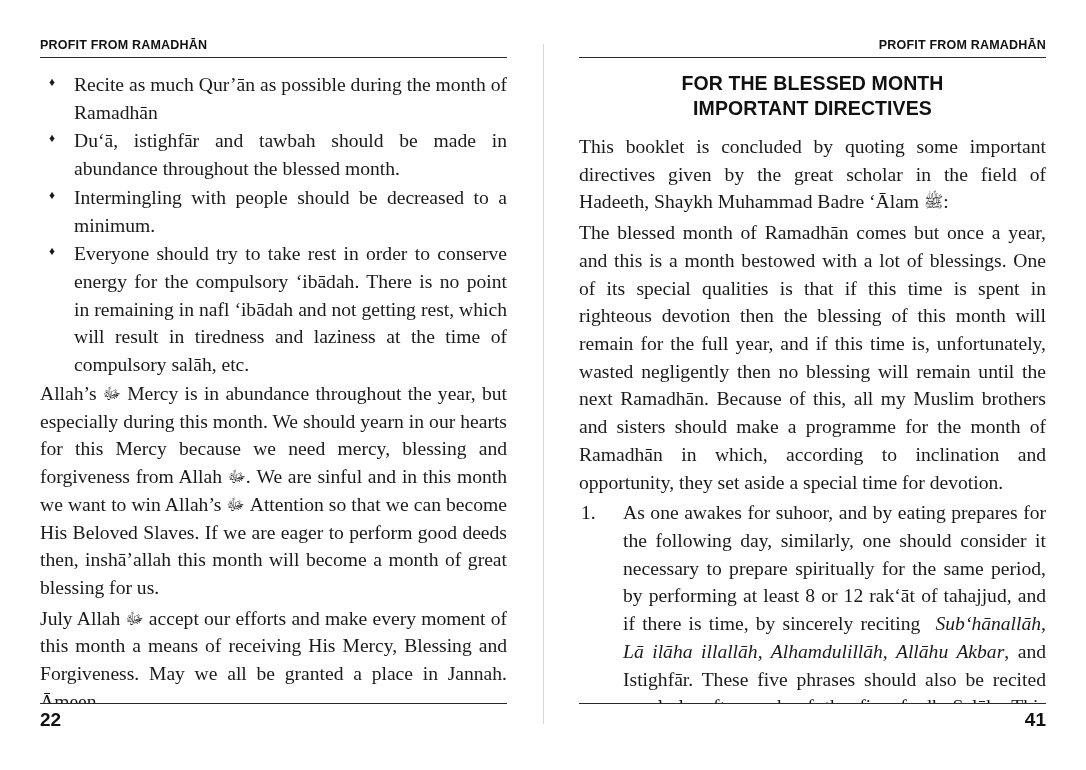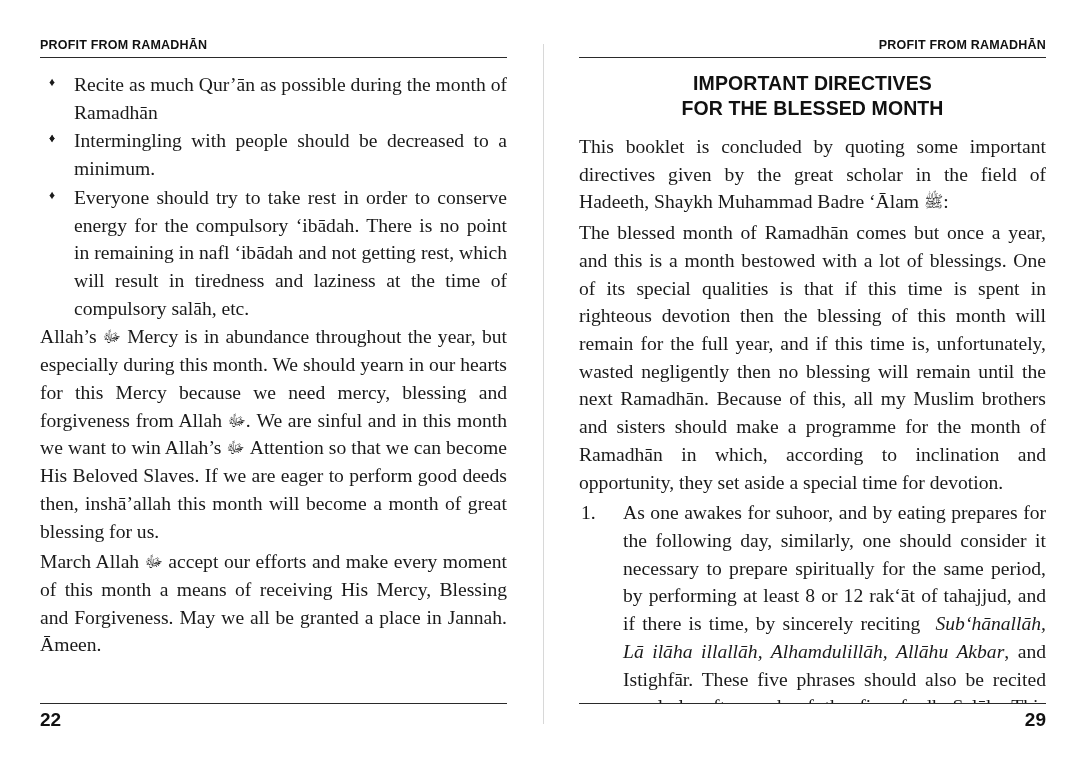--- a/index.html
+++ b/index.html
@@ -179,67 +179,68 @@
     <div class="body-area">
 
 
       <ul class="bullets">
         <li>
           <span class="bullet-mark">♦</span>
           <span>Recite as much Qur’ān as possible during the month of Ramadhān</span>
         </li>
         <li>
           <span class="bullet-mark">♦</span>
+          <span>Du‘ā, istighfār and tawbah should be made in abundance throughout the blessed month.</span>
         </li>
         <li>
           <span class="bullet-mark">♦</span>
           <span>Intermingling with people should be decreased to a minimum.</span>
         </li>
         <li>
           <span class="bullet-mark">♦</span>
           <span>Everyone should try to take rest in order to conserve energy for the compulsory ‘ibādah. There is no point in remaining in nafl ‘ibādah and not getting rest, which will result in tiredness and laziness at the time of compulsory salāh, etc.</span>
         </li>
       </ul>
 
       <p class="para"><span>Allah’s </span><span class="honorific">ﷻ</span><span> Mercy is in abundance throughout the year, but especially during this month. We should yearn in our hearts for this Mercy because we need mercy, blessing and forgiveness from Allah </span><span class="honorific">ﷻ</span><span>. We are sinful and in this month we want to win Allah’s </span><span class="honorific">ﷻ</span><span> Attention so that we can become His Beloved Slaves. If we are eager to perform good deeds then, inshā’allah this month will become a month of great blessing for us.</span></p>
 
-      <p class="para"><span>March Allah </span><span class="honorific">ﷻ</span><span> accept our efforts and make every moment of this month a means of receiving His Mercy, Blessing and Forgiveness. May we all be granted a place in Jannah. Āmeen. </span></p>
+      <p class="para"><span>July Allah </span><span class="honorific">ﷻ</span><span> accept our efforts and make every moment of this month a means of receiving His Mercy, Blessing and Forgiveness. May we all be granted a place in Jannah. Āmeen. </span></p>
 
     </div>
 
     <div class="folio-wrap">
       <div class="folio-rule"></div>
       <div class="folio">22</div>
     </div>
 
   </div>
 
   <div class="page right">
 
     <div class="runhead">PROFIT FROM RAMADHĀN</div>
 
     <div class="body-area">
 
       <h1 class="section-heading">
+        <span class="hl">FOR THE BLESSED MONTH</span>
         <span class="hl">IMPORTANT DIRECTIVES</span>
-        <span class="hl">FOR THE BLESSED MONTH</span>
       </h1>
 
       <p class="para"><span>This booklet is concluded by quoting some important directives given by the great scholar in the field of Hadeeth, Shaykh Muhammad Badre ‘Ālam </span><span class="honorific">ﷺ</span><span>:</span></p>
 
       <p class="para">The blessed month of Ramadhān comes but once a year, and this is a month bestowed with a lot of blessings. One of its special qualities is that if this time is spent in righteous devotion then the blessing of this month will remain for the full year, and if this time is, unfortunately, wasted negligently then no blessing will remain until the next Ramadhān. Because of this, all my Muslim brothers and sisters should make a programme for the month of Ramadhān in which, according to inclination and opportunity, they set aside a special time for devotion.</p>
 
       <ol class="numbered">
         <li>
           <span class="num-mark">1.</span><span>As one awakes for suhoor, and by eating prepares for the following day, similarly, one should consider it necessary to prepare spiritually for the same period, by performing at least 8 or 12 rak‘āt of tahajjud, and if there is time, by sincerely reciting </span><span class="ital">Sub‘hānallāh, Lā ilāha illallāh, Alhamdulillāh, Allāhu Akbar</span><span>, and Istighfār. These five phrases should also be recited regularly after each of the five fardh Salāh. This should in earnestness,</span>
         </li>
       </ol>
 
     </div>
 
     <div class="folio-wrap">
       <div class="folio-rule"></div>
-      <div class="folio">29</div>
+      <div class="folio">41</div>
     </div>
 
   </div>
 
 </div>
 
 </body></html>

